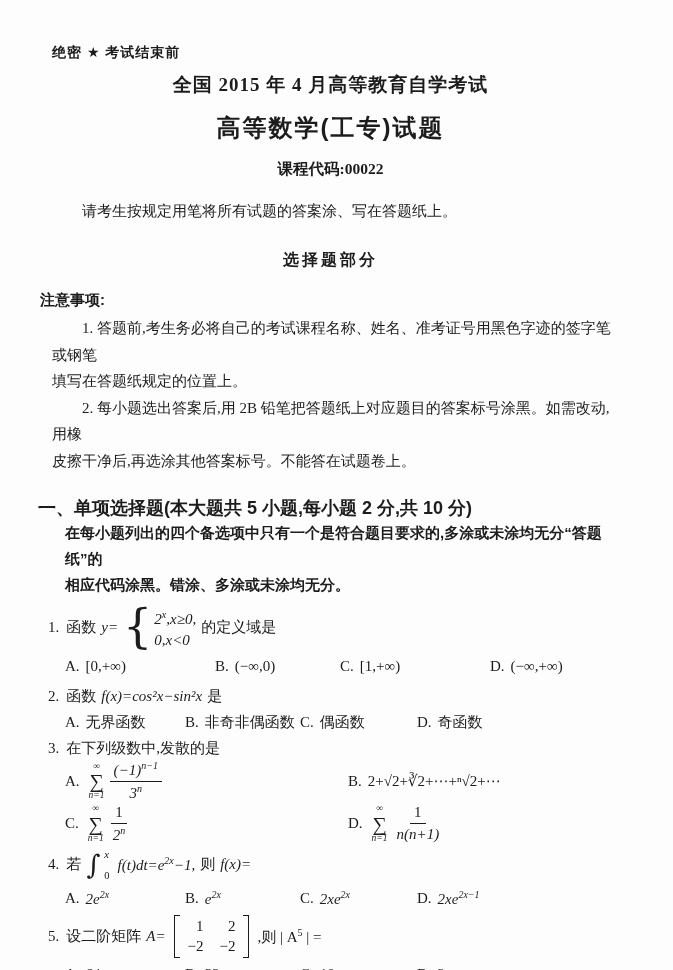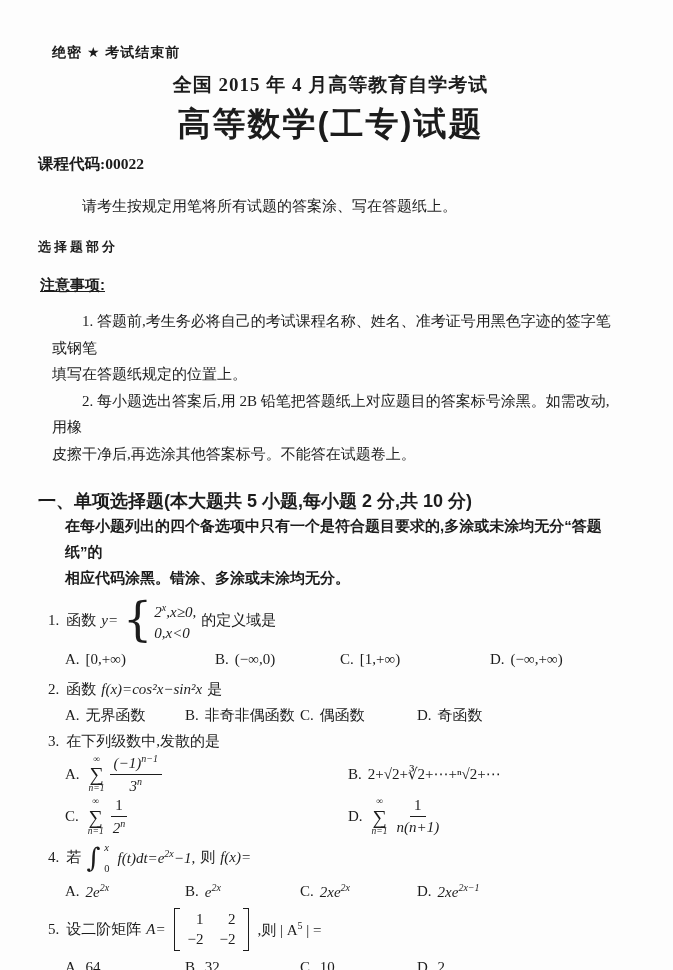--- a/index.html
+++ b/index.html
@@ -11,25 +11,25 @@
     font-size:15px;
     overflow:hidden;
   }
   .page { width:673px; height:970px; padding:0 50px 0 38px; position:relative; }
   .hei { font-family:"Liberation Sans","DejaVu Sans",sans-serif; font-weight:700; }
   .it { font-style:italic; }
   sup { font-size:10px; }
 
   .classification { margin:44px 0 0 14px; font-size:14px; letter-spacing:1px; }
   .title1 { text-align:center; margin-top:10px; font-size:19px; letter-spacing:1px;font-weight:bold; }
-  .title2 { text-align:center; margin-top:4px; font-size:33px; letter-spacing:2px; }
-  .course { margin-top:7px; font-size:15.5px; font-weight:700; }
+  .title2 { text-align:center; margin-top:14px; font-size:24px; letter-spacing:2px; }
+  .course { text-align:center; margin-top:15px; font-size:15.5px; font-weight:700; }
   .instruction { margin:22px 0 0 14px; text-indent:2em; }
-  .part-title { text-align:left; margin-top:22px; font-size:13px; letter-spacing:3px; }
-  .notes-heading { margin:18px 0 12px 2px; font-size:15px; line-height:22px;text-decoration:underline; }
+  .part-title { text-align:center; margin-top:29px; font-size:16px; letter-spacing:3px; }
+  .notes-heading { margin:18px 0 4px 2px; font-size:15px; line-height:22px; }
   .note-line { margin-left:14px; line-height:26.5px; }
   .note-line.indent { text-indent:2em; }
   .sec1-heading { margin:22px 0 0 0; font-size:18px; line-height:24px; }
   .sec1-sub { margin-left:27px; font-size:15px; line-height:26px; }
 
   .qstem { display:flex; align-items:center; margin-left:10px; gap:5px; white-space:nowrap; }
   .qstem.tall46 { height:46px; }
   .qstem.tall36 { height:36px; }
   .qstem.tall48 { height:48px; }
   .qstem.line { height:24px; }

